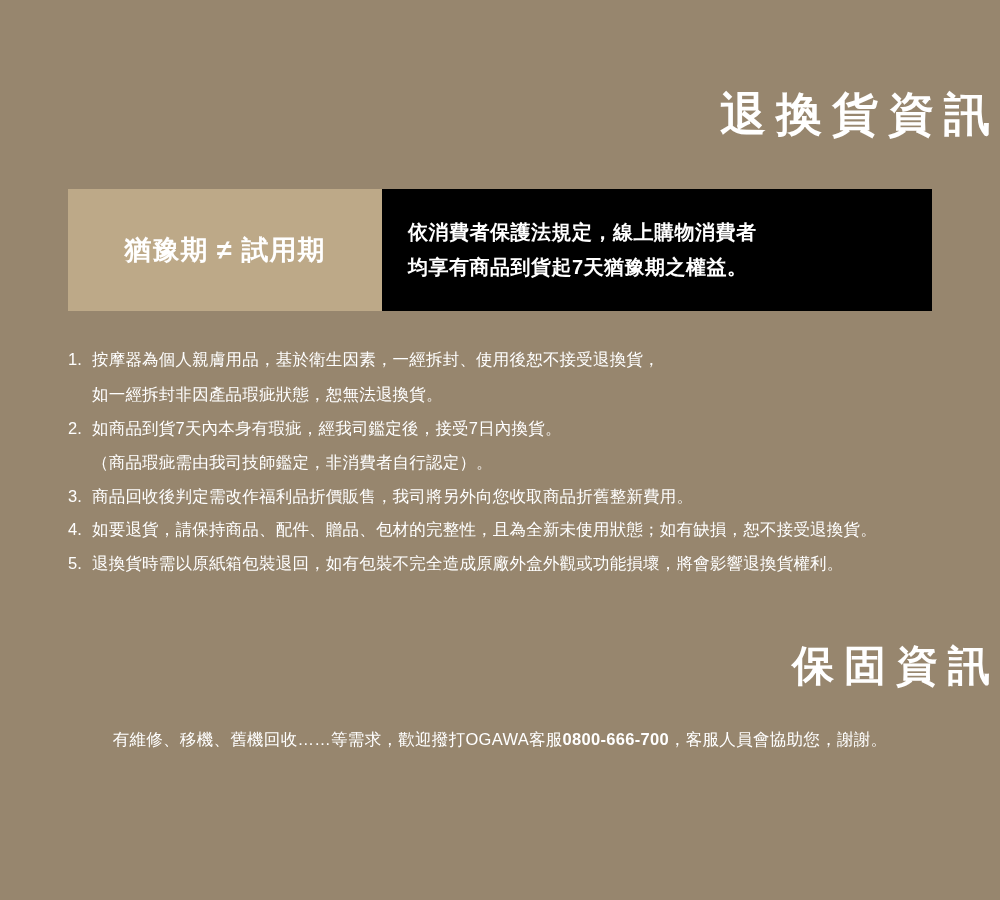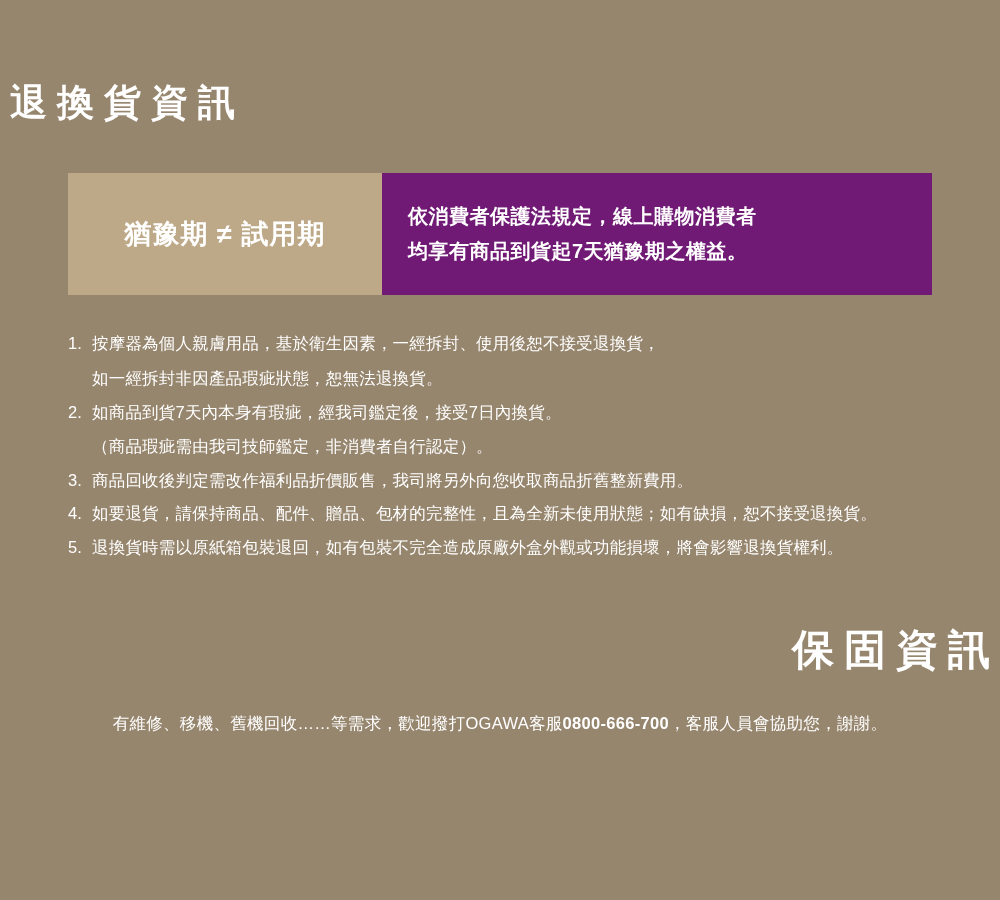--- a/index.html
+++ b/index.html
@@ -16,22 +16,22 @@
   }
   .page {
     position: relative;
     width: 1000px;
     height: 900px;
     box-sizing: border-box;
   }
 
   
   .title-main {
-    text-align: left;
-    font-size: 37px;
+    text-align: right;
+    font-size: 46px;
     font-weight: bold;
     letter-spacing: 10px;
     text-indent: 10px;
     color: #ffffff;
     padding-top: 58px;
     line-height: 1.1;
   }
 
   
   .band {
@@ -48,21 +48,21 @@
     justify-content: center;
     font-size: 27px;
     font-weight: bold;
     letter-spacing: 1px;
     color: #ffffff;
     padding: 30px 0;
     box-sizing: border-box;
   }
   .band-right {
     flex: 1;
-    background: #701a75;
+    background: #000000;
     display: flex;
     flex-direction: column;
     justify-content: center;
     padding: 26px 0 26px 26px;
     box-sizing: border-box;
   }
   .band-right .line {
     font-size: 20px;
     font-weight: bold;
     color: #ffffff;

